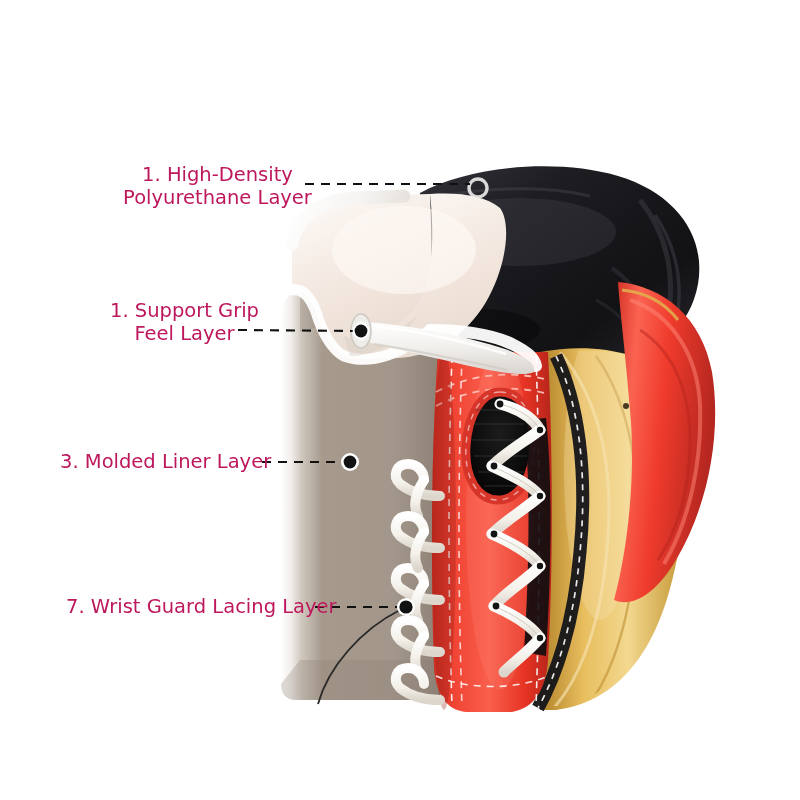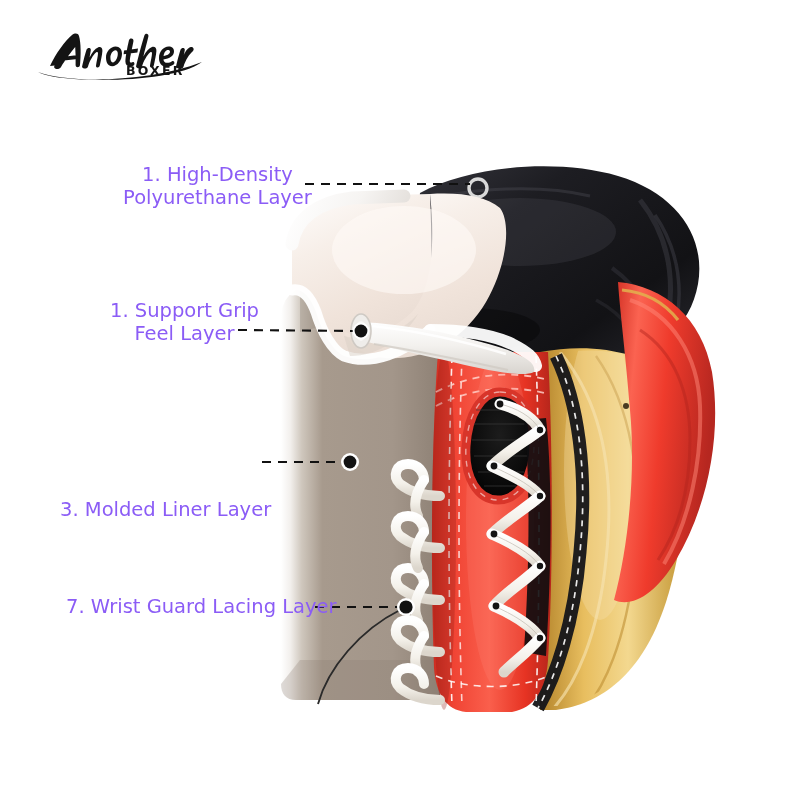--- a/index.html
+++ b/index.html
@@ -10,62 +10,38 @@
     overflow:hidden;
     position:relative;
   }
   .stage{position:absolute;inset:0;width:800px;height:800px;}
 
   
   .logo{position:absolute;left:30px;top:22px;width:180px;height:62px;}
   .logo svg{display:block;}
 
   
-  .callout{position:absolute;color:#8b5cf6;font-size:19.5px;line-height:1.18;white-space:pre-line;}
+  .callout{position:absolute;color:#be185d;font-size:19.5px;line-height:1.18;white-space:pre-line;}
   .callout.c1{left:110px;top:163px;width:215px;text-align:center;}
   .callout.c2{left:92px;top:299px;width:185px;text-align:center;}
-  .callout.c3{left:60px;top:450px;margin-top:48px;}
+  .callout.c3{left:60px;top:450px;}
   .callout.c4{left:66px;top:595px;}
 
   
   .overlay{position:absolute;left:0;top:0;}
 
   
   .dot-ring{fill:#ffffff;}
   .dot{fill:#121212;}
 </style>
 </head>
 <body>
 
 <div class="stage">
 
-  <div class="logo">
-    <svg width="180" height="62" viewBox="0 0 180 62" xmlns="http://www.w3.org/2000/svg">
-      <g fill="#141414">
-
-        <path d="M8 50 C40 62, 120 60, 172 40 C150 56, 90 60, 44 57 C30 56, 16 54, 8 50 Z"></path>
-
-        <path d="M20 44 C26 31, 35 19, 42 13 C45 11, 48 11, 49 14 C51 21, 51 33, 50 43 C49.6 46, 45.6 46, 45.6 43 C45.7 37, 45.7 31, 45.2 25 C41 30, 35 38, 31 45 C29.4 47.6, 25.8 47.6, 24.6 46 C24 45.2, 24 44.6, 24.6 43.4 Z M32 35 L48 33 L47.6 37 L34 38.6 Z"></path>
-
-        <path d="M52 45 C53.6 38, 55.4 31, 56.6 27.6 C57.4 25.4, 61 25.4, 60.8 28 C60.6 30.2, 60 33, 59.6 35.4 C62 30.4, 65 26.6, 68 25.4 C70.6 24.4, 72.6 25.8, 72.4 29 C72.2 33.2, 70.6 39.4, 69.8 43.6 C69.4 46.2, 65.6 46.2, 66 43.4 C66.6 39.4, 68 34, 68 31.2 C68 30, 67 29.8, 66 30.6 C63 33, 59.6 39.2, 58 44.6 C57.2 47.2, 53.4 47.2, 52 45 Z"></path>
-
-        <path d="M76 35.6 C76 29.6, 80.6 24.6, 85.6 24.6 C89.6 24.6, 92 27.6, 92 31.8 C92 38.2, 87.4 44.2, 82.2 44.2 C78 44.2, 76 40.6, 76 35.6 Z M80.4 35.6 C80.4 38.6, 81.2 40.4, 82.8 40.4 C85.4 40.4, 87.8 35.6, 87.8 31.8 C87.8 29.4, 87 28.2, 85.4 28.2 C82.8 28.2, 80.4 32, 80.4 35.6 Z"></path>
-
-        <path d="M94 28.6 L108 26.6 L107.4 30.4 L93.6 32.2 Z M100.4 16.6 C102 16, 104 17, 103.4 19.4 C102 26.6, 100.2 34.4, 99.8 38.4 C99.6 40.4, 100.6 41, 102.4 40.2 C104 39.4, 105.4 42.2, 103.6 43.4 C100 45.8, 95.4 44.6, 95.4 39.6 C95.4 35, 97.4 25, 98.8 19 C99 17.8, 99.6 17, 100.4 16.6 Z"></path>
-
-        <path d="M106 44.4 C108.6 34, 112 20.6, 114.4 13.4 C115.2 10.8, 119 11.4, 118.4 14.4 C116.8 21.4, 114.6 29, 113.4 34.4 C116 29.6, 119 26, 122 25 C124.6 24.2, 126.6 25.8, 126.4 29 C126.2 33.2, 124.6 39.4, 123.8 43.6 C123.4 46.2, 119.6 46.2, 120 43.4 C120.6 39.4, 122 34, 122 31.2 C122 30, 121 29.8, 120 30.6 C117 33, 113.6 39.2, 112 44.6 C111.2 47.2, 107.4 47.2, 106 44.4 Z"></path>
-
-        <path d="M129 36 C129 29.6, 133.6 24.6, 138.6 24.6 C142 24.6, 144 26.6, 144 29.4 C144 33.6, 139.6 36.6, 133.4 37.4 C133.8 39.8, 135 40.8, 137.2 40.8 C139 40.8, 140.6 40.2, 142 39.2 C143.8 38, 145.4 41, 143.6 42.4 C141.4 44, 138.8 44.6, 136 44.6 C131.6 44.6, 129 41.4, 129 36 Z M133.6 34 C137.4 33.4, 140 31.8, 140 29.8 C140 28.6, 139.2 28, 138 28 C135.8 28, 134 30.6, 133.6 34 Z"></path>
-
-        <path d="M146 44.6 C147.6 38, 149.4 31, 150.6 27.6 C151.4 25.4, 155 25.4, 154.8 28 C154.6 29.6, 154.2 31.4, 153.8 33 C155.6 29, 158 25.6, 161 25 C163.4 24.6, 164.6 27.6, 162.8 29.2 C159.4 32.2, 155.6 37.6, 153.4 45 C152.6 47.6, 147 47.4, 146 44.6 Z"></path>
-
-        <text x="96" y="53" font-family="'DejaVu Sans','Liberation Sans',sans-serif" font-size="12.5" font-weight="bold" letter-spacing="2.2" fill="#141414">BOXER</text>
-      </g>
-    </svg>
-  </div>
 
   <svg class="overlay" width="800" height="800" viewBox="0 0 800 800" xmlns="http://www.w3.org/2000/svg">
     <defs>
       <linearGradient id="gBlack" x1="0" y1="0" x2="1" y2="1">
         <stop offset="0%" stop-color="#33333a"></stop>
         <stop offset="28%" stop-color="#1d1d22"></stop>
         <stop offset="70%" stop-color="#121215"></stop>
         <stop offset="100%" stop-color="#2a2a30"></stop>
       </linearGradient>
       <linearGradient id="gBlackCuff" x1="0" y1="0" x2="1" y2="0">

